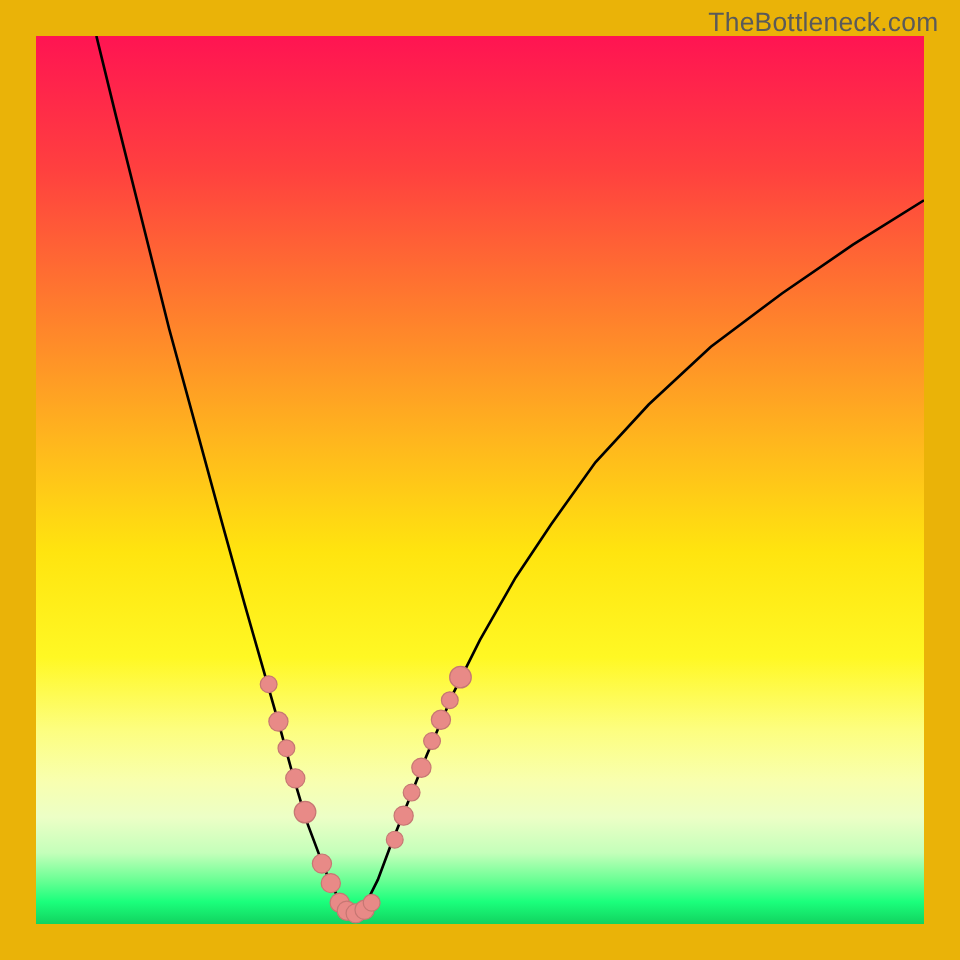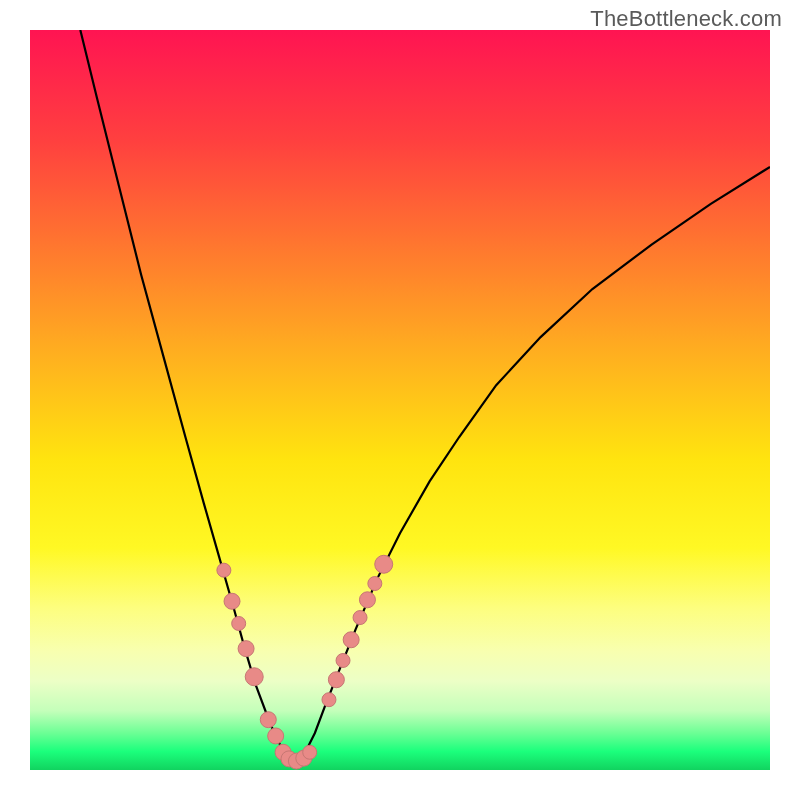--- a/index.html
+++ b/index.html
@@ -10,21 +10,21 @@
     overflow: hidden;
     background: #000;
     font-family: Arial, Helvetica, sans-serif;
   }
   .frame {
     position: absolute;
     top: 0;
     left: 0;
     width: 800px;
     height: 800px;
-    background: #ffffff;
+    background: #eab308;
   }
   .plot {
     position: absolute;
     top: 30px;
     left: 30px;
     width: 740px;
     height: 740px;
     background: linear-gradient(to bottom,
       #ff1452 0%,
       #ff403f 15%,

